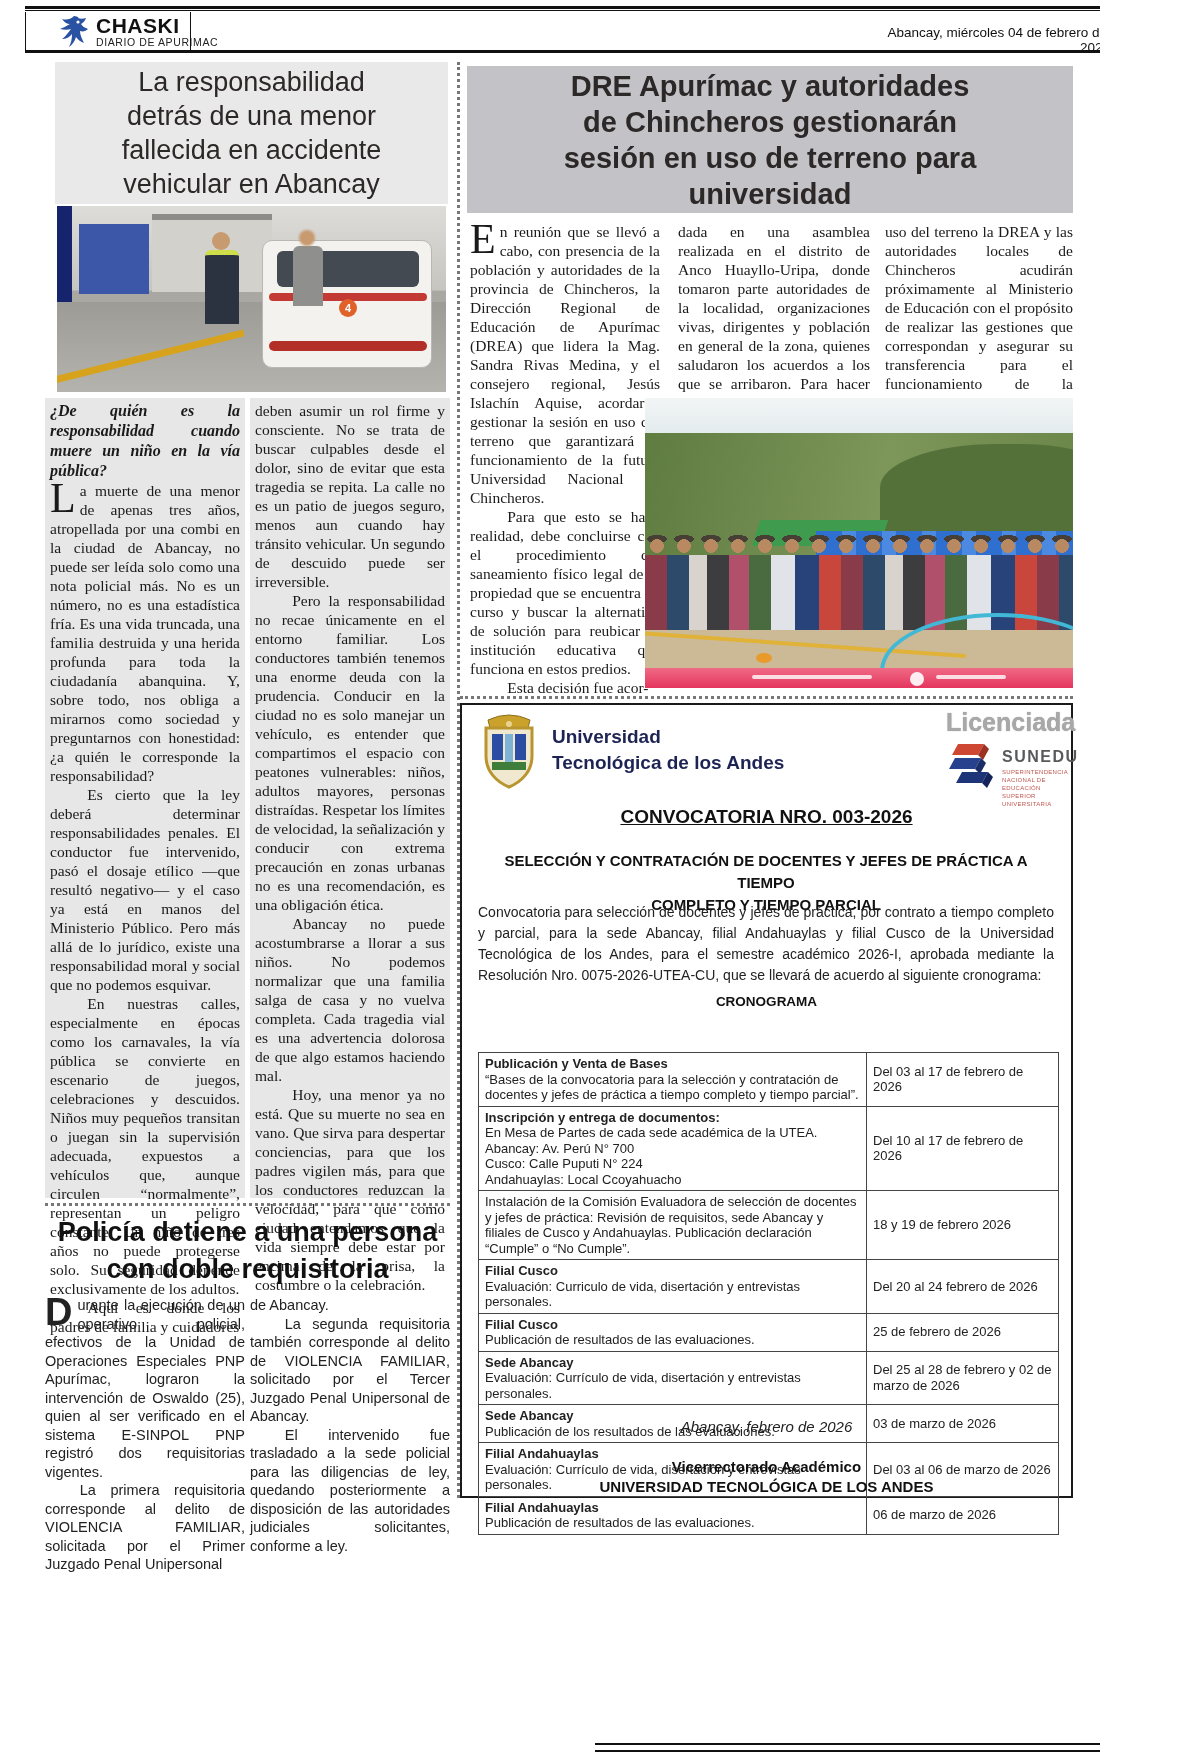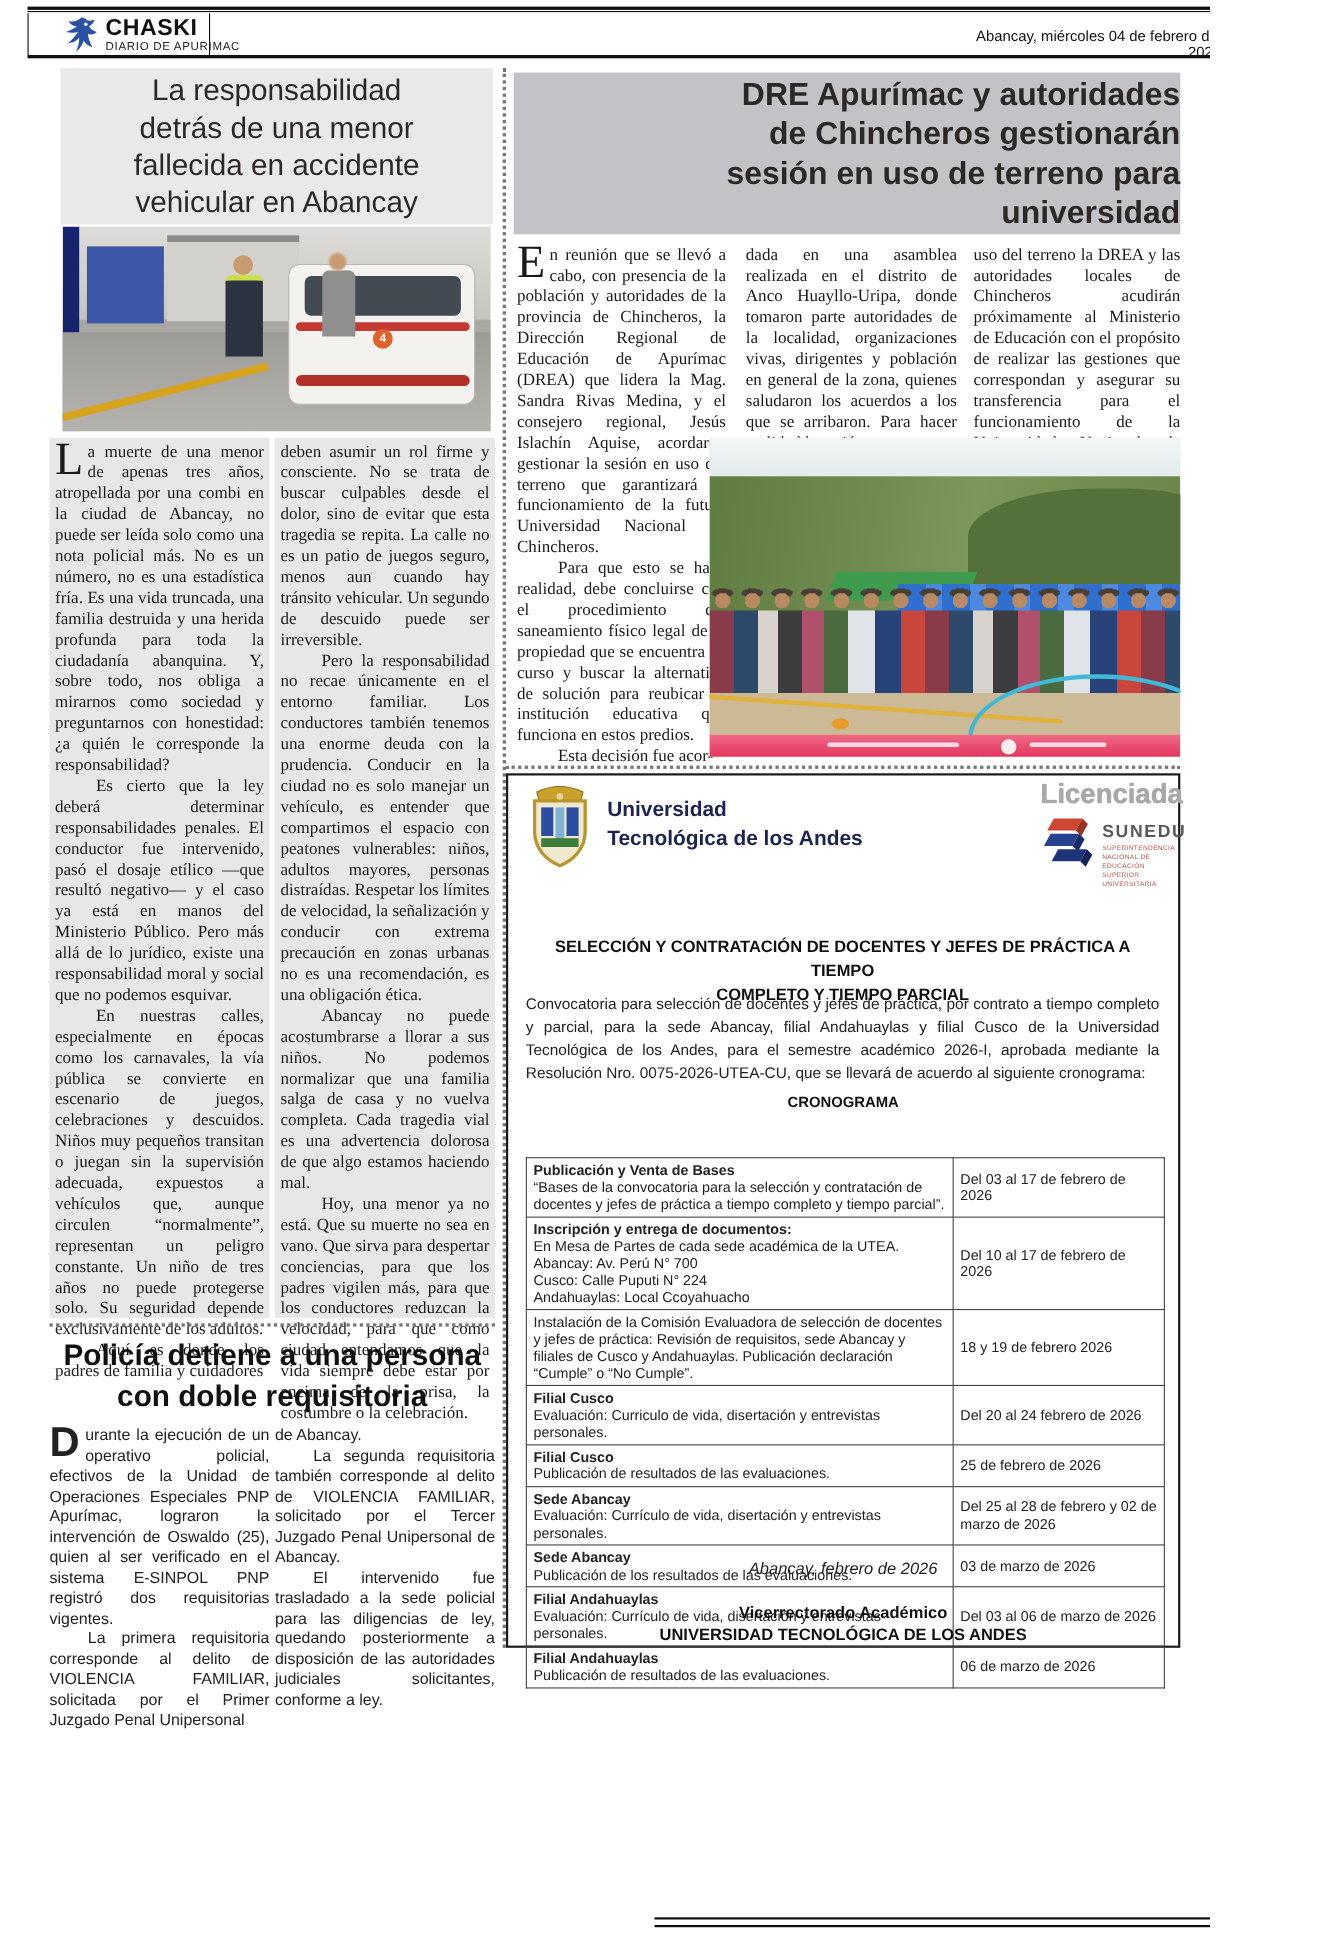--- a/index.html
+++ b/index.html
@@ -32,21 +32,21 @@
   
   .vdots{left:457px;top:62px;height:1436px;width:0;border-left:3px dotted #777}
   .hdots-left{left:45px;top:1203px;width:405px;height:0;border-top:3px dotted #777}
   .hdots-right{left:460px;top:696px;width:613px;height:0;border-top:3px dotted #777}
 
   
   .p-title{left:45px;top:1214px;width:405px;text-align:center;font-weight:bold;font-size:27px;line-height:37px;color:#111}
   .p-col{font-size:14.5px;line-height:18.5px;text-align:justify;color:#222}
 
   
-  .r-title{left:467px;top:66px;width:606px;height:147px;background:#c3c3c7;text-align:right;
+  .r-title{left:467px;top:66px;width:606px;height:147px;background:#c3c3c7;text-align:center;
            font-weight:bold;font-size:29px;line-height:36px;color:#2d2828;padding-top:2px}
   .r-col{font-size:15.5px;line-height:19px;text-align:justify}
   .photo2{left:645px;top:398px;width:428px;height:290px;background:#dfe6ea;overflow:hidden}
 
   
   .ad-box{left:460px;top:703px;width:613px;height:795px;border:2px solid #1a1a1a;background:#fff}
   .utea-name{left:552px;top:724px;font-weight:bold;font-size:19px;line-height:26px;color:#1d2353;
              font-family:"Liberation Sans","DejaVu Sans",sans-serif}
   .licenciada{left:946px;top:708px;width:120px;font-weight:bold;font-size:25px;color:#a8a8a8;
               text-shadow:0 0 1px #8a8a8a;font-family:"Liberation Sans","DejaVu Sans",sans-serif}
@@ -149,20 +149,21 @@
       <div class="abs ph1-red2"></div>
       <div class="abs ph1-badge">4</div>
     </div>
     <div class="abs ph1-officer-body"></div>
     <div class="abs fig-head ph1-officer-head"></div>
     <div class="abs ph1-ped-body"></div>
     <div class="abs fig-head ph1-ped-head"></div>
   </div>
 
   <div class="abs body-col" style="left:45px;top:398px;width:200px;height:800px">
+    <p class="lead">¿De quién es la responsabilidad cuando muere un niño en la vía pública?</p>
     <p><span class="dropcap">L</span><span>a muerte de una menor de apenas tres años, atropellada por una combi en la ciudad de Abancay, no puede ser leída solo como una nota policial más. No es un número, no es una estadística fría. Es una vida truncada, una familia destruida y una herida profunda para toda la ciudadanía abanquina. Y, sobre todo, nos obliga a mirarnos como sociedad y preguntarnos con honestidad: ¿a quién le corresponde la responsabilidad?</span></p>
     <p class="ind">Es cierto que la ley deberá determinar responsabilidades penales. El conductor fue intervenido, pasó el dosaje etílico —que resultó negativo— y el caso ya está en manos del Ministerio Público. Pero más allá de lo jurídico, existe una responsabilidad moral y social que no podemos esquivar.</p>
     <p class="ind">En nuestras calles, especialmente en épocas como los carnavales, la vía pública se convierte en escenario de juegos, celebraciones y descuidos. Niños muy pequeños transitan o juegan sin la supervisión adecuada, expuestos a vehículos que, aunque circulen “normalmente”, representan un peligro constante. Un niño de tres años no puede protegerse solo. Su seguridad depende exclusivamente de los adultos.</p>
     <p class="ind">Aquí es donde los padres de familia y cuidadores</p>
   </div>
   <div class="abs body-col" style="left:250px;top:398px;width:200px;height:800px">
     <p>deben asumir un rol firme y consciente. No se trata de buscar culpables desde el dolor, sino de evitar que esta tragedia se repita. La calle no es un patio de juegos seguro, menos aun cuando hay tránsito vehicular. Un segundo de descuido puede ser irreversible.</p>
     <p class="ind">Pero la responsabilidad no recae únicamente en el entorno familiar. Los conductores también tenemos una enorme deuda con la prudencia. Conducir en la ciudad no es solo manejar un vehículo, es entender que compartimos el espacio con peatones vulnerables: niños, adultos mayores, personas distraídas. Respetar los límites de velocidad, la señalización y conducir con extrema precaución en zonas urbanas no es una recomendación, es una obligación ética.</p>
     <p class="ind">Abancay no puede acostumbrarse a llorar a sus niños. No podemos normalizar que una familia salga de casa y no vuelva completa. Cada tragedia vial es una advertencia dolorosa de que algo estamos haciendo mal.</p>
     <p class="ind">Hoy, una menor ya no está. Que su muerte no sea en vano. Que sirva para despertar conciencias, para que los padres vigilen más, para que los conductores reduzcan la velocidad, para que como ciudad entendamos que la vida siempre debe estar por encima de la prisa, la costumbre o la celebración.</p>
@@ -241,20 +242,21 @@
     <polygon points="9,18 35,18 29,29 3,29" fill="#27418f"></polygon>
     <polygon points="35,18 40,23 34,34 29,29" fill="#1a2d66"></polygon>
     <polygon points="16,32 42,32 36,43 10,43" fill="#1d3478"></polygon>
     <polygon points="42,32 47,37 41,48 36,43" fill="#14245a"></polygon>
   </svg>
   <div class="abs sans sunedu-name" style="left:1002px;top:748px">SUNEDU</div>
   <div class="abs sans sunedu-sub pre" style="left:1002px;top:768px;width:70px">SUPERINTENDENCIA
 NACIONAL DE EDUCACIÓN
 SUPERIOR UNIVERSITARIA</div>
 
+  <div class="abs sans conv-title">CONVOCATORIA NRO. 003-2026</div>
   <div class="abs sans conv-sub pre">SELECCIÓN Y CONTRATACIÓN DE DOCENTES Y JEFES DE PRÁCTICA A TIEMPO
 COMPLETO Y TIEMPO PARCIAL</div>
   <div class="abs sans conv-intro">Convocatoria para selección de docentes y jefes de práctica, por contrato a tiempo completo y parcial, para la sede Abancay, filial Andahuaylas y filial Cusco de la Universidad Tecnológica de los Andes, para el semestre académico 2026-I, aprobada mediante la Resolución Nro. 0075-2026-UTEA-CU, que se llevará de acuerdo al siguiente cronograma:</div>
   <div class="abs sans cron-label">CRONOGRAMA</div>
 
   <table class="abs cron-table">
     <colgroup>
         <col style="width:388px">
         <col style="width:192px">
       </colgroup>

